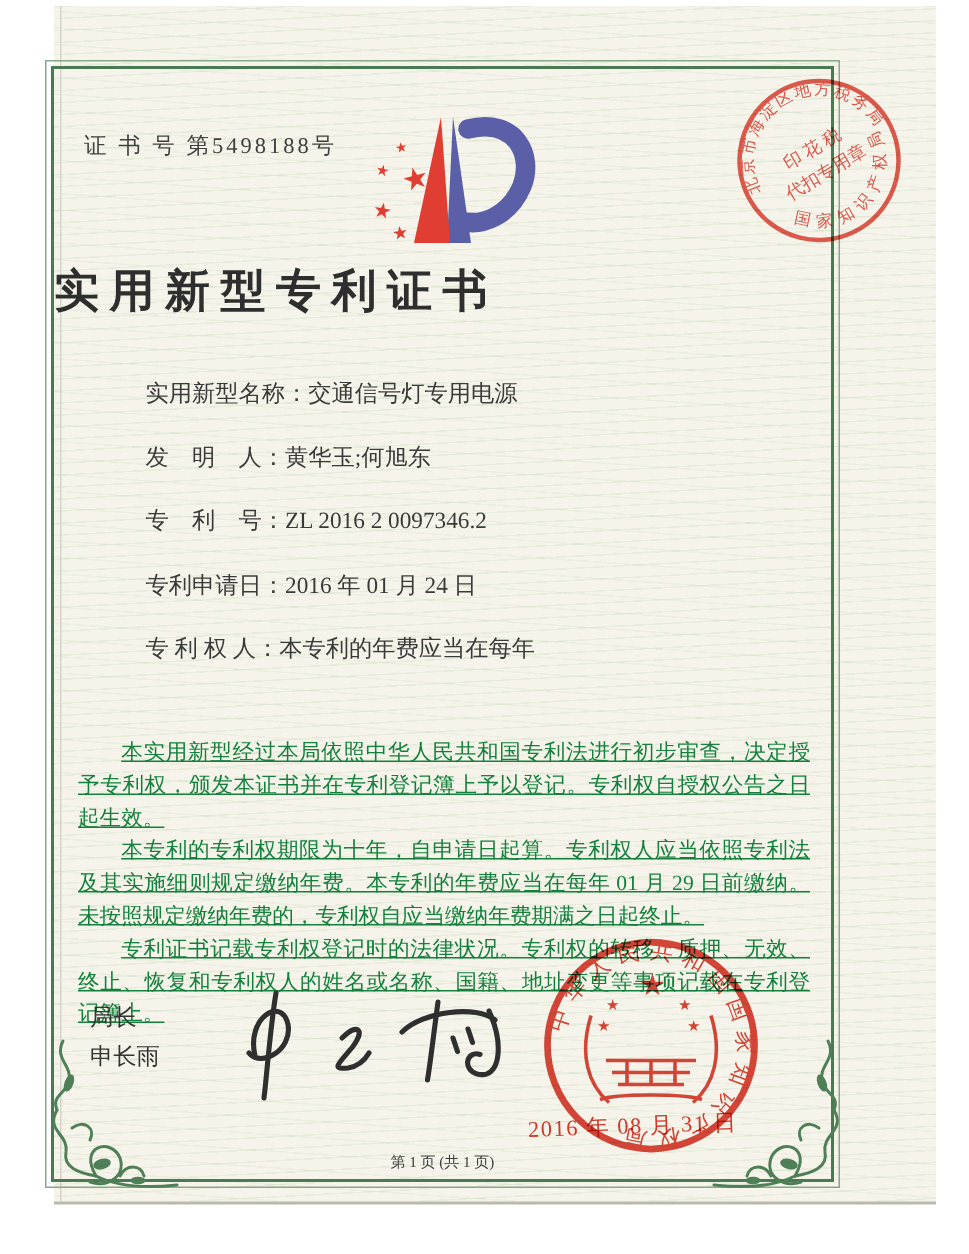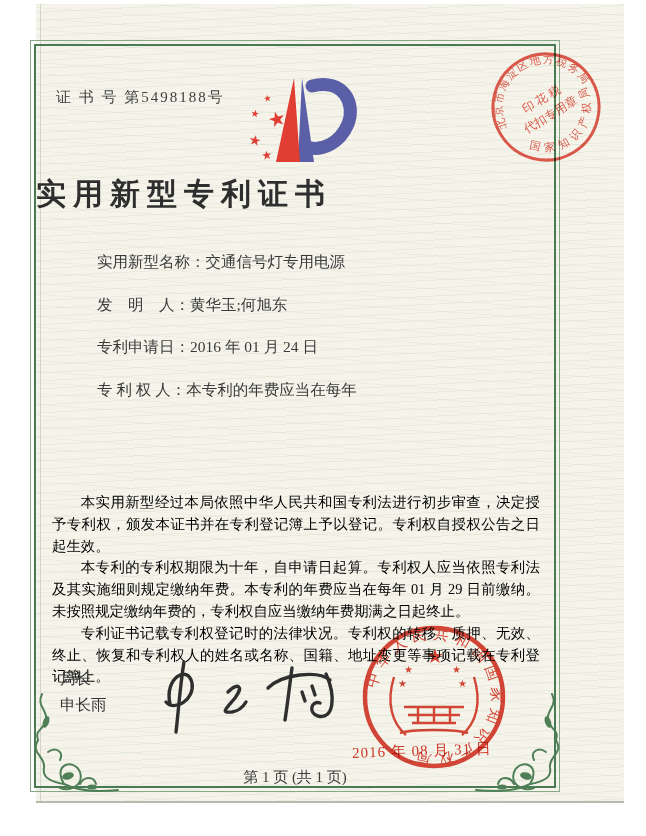--- a/index.html
+++ b/index.html
@@ -21,30 +21,30 @@
   
   .cert-no{position:absolute;left:20px;top:42px;font-size:15px;letter-spacing:2px;color:#3f3f3f;}
   #logo{position:absolute;left:186px;top:20px;}
   .title{position:absolute;left:0;top:128px;width:100%;
          font-size:30px;font-weight:600;letter-spacing:7px;color:#2e2e2e;}
   #fields{position:absolute;left:20px;top:206px;width:470px;}
   .field-row{height:42.5px;font-size:15.5px;white-space:nowrap;}
   .field-label{color:#3a3a3a;margin-left:41px;}
   .field-value{color:#3a3a3a;}
   #paragraphs{position:absolute;left:16px;top:446px;width:488px;
-              font-size:14.4px;line-height:21.8px;text-align:justify;color:#000000;}
+              font-size:14.4px;line-height:21.8px;text-align:justify;color:#15803d;text-decoration:underline;}
   #paragraphs p{margin:0;text-indent:2em;}
   #signer{position:absolute;left:24px;top:620px;font-size:15.5px;line-height:26px;color:#333;}
   #signature{position:absolute;left:100px;top:610px;}
   #seal-wrap{position:absolute;left:312px;top:565px;mix-blend-mode:multiply;opacity:.93;}
   .seal-date{position:absolute;left:316px;top:695px;width:170px;font-size:15px;
              color:#d93a2b;letter-spacing:1px;transform:rotate(-2deg);
              mix-blend-mode:multiply;white-space:nowrap;}
   .footer{position:absolute;left:0;top:722px;width:100%;text-align:center;
-          font-size:15px;color:#3c3c3c;}
+          font-size:10px;color:#3c3c3c;}
   #tax-stamp{position:absolute;left:487px;top:48px;transform:rotate(-31deg);
              mix-blend-mode:multiply;opacity:.88;}
   .flourish{position:absolute;}
   .fl-left{left:-14px;top:646px;}
   .fl-right{left:436px;top:646px;transform:scaleX(-1);}
   svg text{font-family:"Liberation Serif","DejaVu Serif",serif;}
 </style>
 </head>
 <body>
 
@@ -71,20 +71,23 @@
     </svg>
 
     <div class="title">实用新型专利证书</div>
 
     <div id="fields">
       <div class="field-row">
         <span class="field-label">实用新型名称：</span><span class="field-value">交通信号灯专用电源</span>
       </div>
       <div class="field-row">
         <span class="field-label">发　明　人：</span><span class="field-value">黄华玉;何旭东</span>
+      </div>
+      <div class="field-row">
+        <span class="field-label">专　利　号：</span><span class="field-value">ZL 2016 2 0097346.2</span>
       </div>
       <div class="field-row">
         <span class="field-label">专利申请日：</span><span class="field-value">2016 年 01 月 24 日</span>
       </div>
       <div class="field-row">
         <span class="field-label">专 利 权 人：</span><span class="field-value">本专利的年费应当在每年</span>
       </div>
     </div>
 
     <div id="paragraphs">

